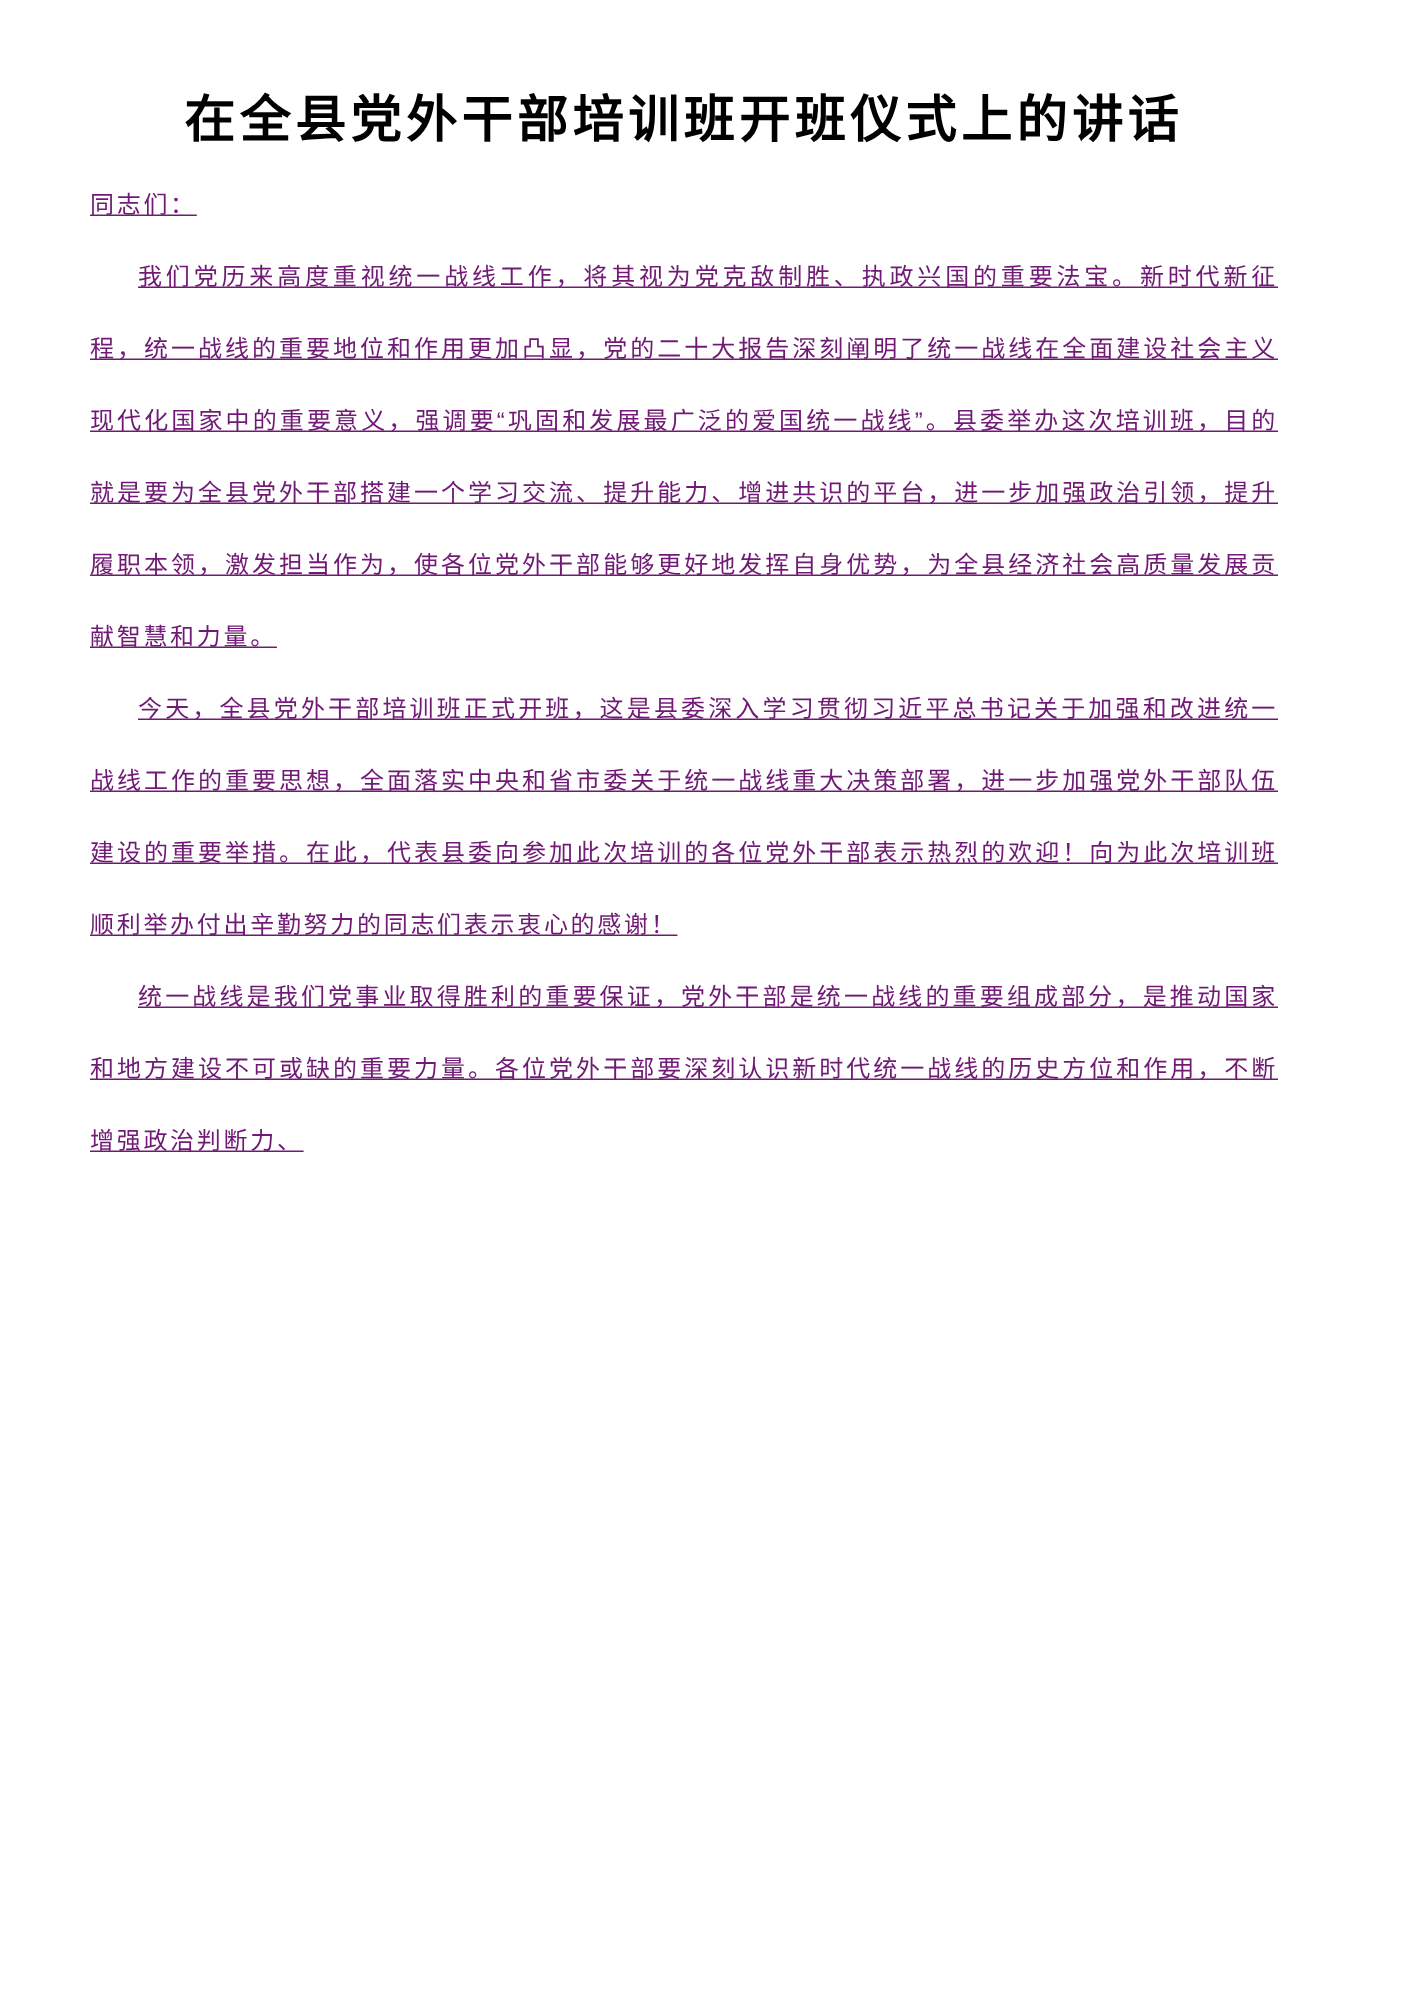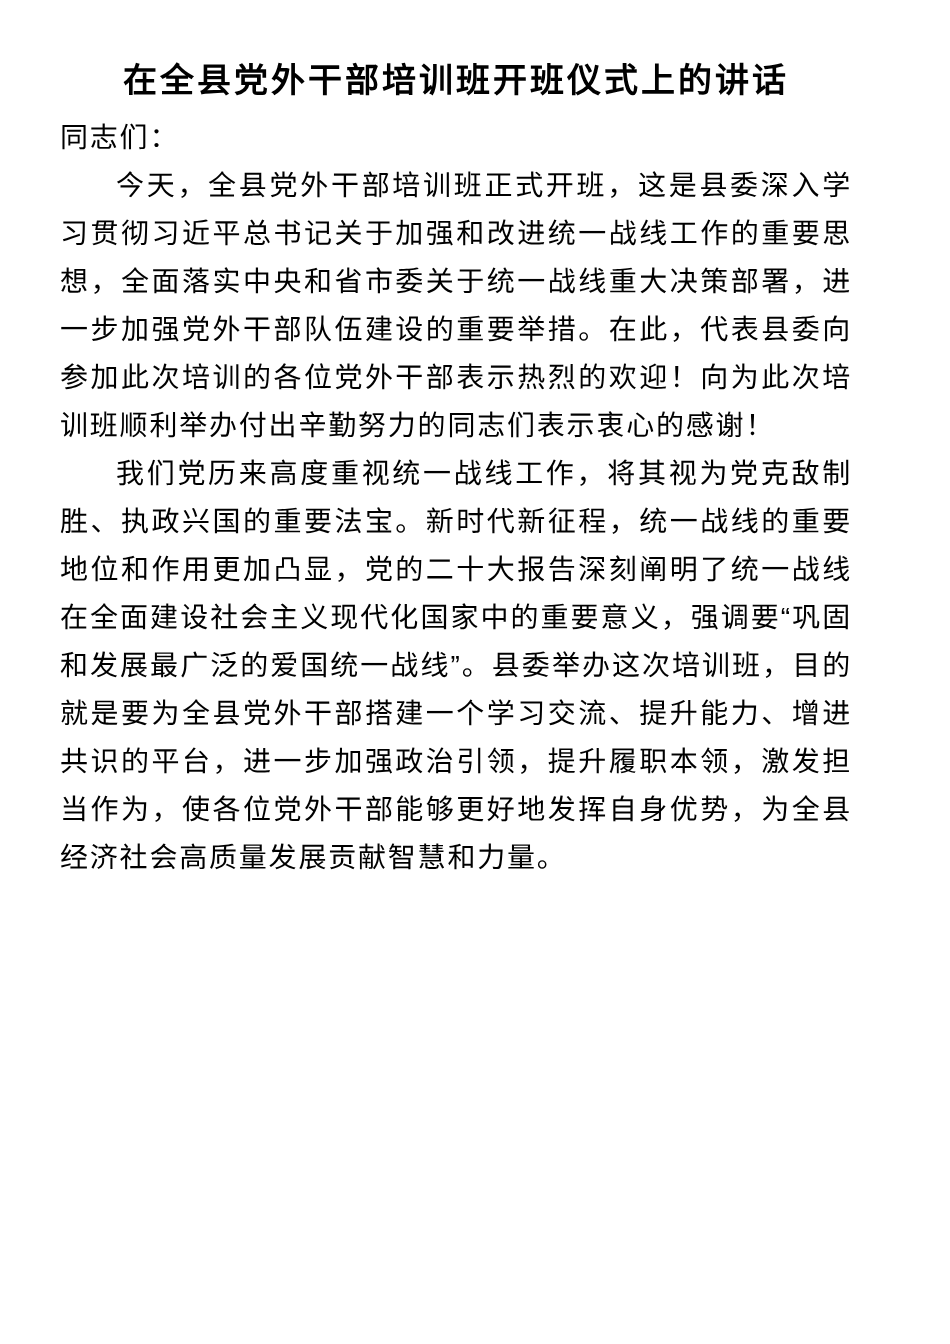--- a/index.html
+++ b/index.html
@@ -27,26 +27,27 @@
     font-weight: bold;
     line-height: 48px;
     text-align: center;
     letter-spacing: 3px;
     color: #000000;
   }
   .salutation,
   .para,
   .section-heading {
     margin: 0;
-    font-size: 28px;
+    font-size: 16px;
     line-height: 48px;
     letter-spacing: 1.8px;
     text-align: justify;
     text-justify: inter-character;
-    color: #000000;
+    color: #701a75;
+    text-decoration: underline;
   }
   .salutation {
     text-indent: 0;
   }
   .para {
     text-indent: 2em;
     font-weight: normal;
   }
   .section-heading {
     text-indent: 2em;
@@ -54,19 +55,20 @@
   }
 </style>
 </head>
 <body>
 
 <div class="page">
   <h1 class="doc-title">在全县党外干部培训班开班仪式上的讲话</h1>
 
   <p class="salutation">同志们：</p>
 
+  <p class="para">我们党历来高度重视统一战线工作，将其视为党克敌制胜、执政兴国的重要法宝。新时代新征程，统一战线的重要地位和作用更加凸显，党的二十大报告深刻阐明了统一战线在全面建设社会主义现代化国家中的重要意义，强调要“巩固和发展最广泛的爱国统一战线”。县委举办这次培训班，目的就是要为全县党外干部搭建一个学习交流、提升能力、增进共识的平台，进一步加强政治引领，提升履职本领，激发担当作为，使各位党外干部能够更好地发挥自身优势，为全县经济社会高质量发展贡献智慧和力量。</p>
+
   <p class="para">今天，全县党外干部培训班正式开班，这是县委深入学习贯彻习近平总书记关于加强和改进统一战线工作的重要思想，全面落实中央和省市委关于统一战线重大决策部署，进一步加强党外干部队伍建设的重要举措。在此，代表县委向参加此次培训的各位党外干部表示热烈的欢迎！向为此次培训班顺利举办付出辛勤努力的同志们表示衷心的感谢！</p>
-
-  <p class="para">我们党历来高度重视统一战线工作，将其视为党克敌制胜、执政兴国的重要法宝。新时代新征程，统一战线的重要地位和作用更加凸显，党的二十大报告深刻阐明了统一战线在全面建设社会主义现代化国家中的重要意义，强调要“巩固和发展最广泛的爱国统一战线”。县委举办这次培训班，目的就是要为全县党外干部搭建一个学习交流、提升能力、增进共识的平台，进一步加强政治引领，提升履职本领，激发担当作为，使各位党外干部能够更好地发挥自身优势，为全县经济社会高质量发展贡献智慧和力量。</p>
 
 
 
+  <p class="para">统一战线是我们党事业取得胜利的重要保证，党外干部是统一战线的重要组成部分，是推动国家和地方建设不可或缺的重要力量。各位党外干部要深刻认识新时代统一战线的历史方位和作用，不断增强政治判断力、</p>
 </div>
 
 </body></html>

